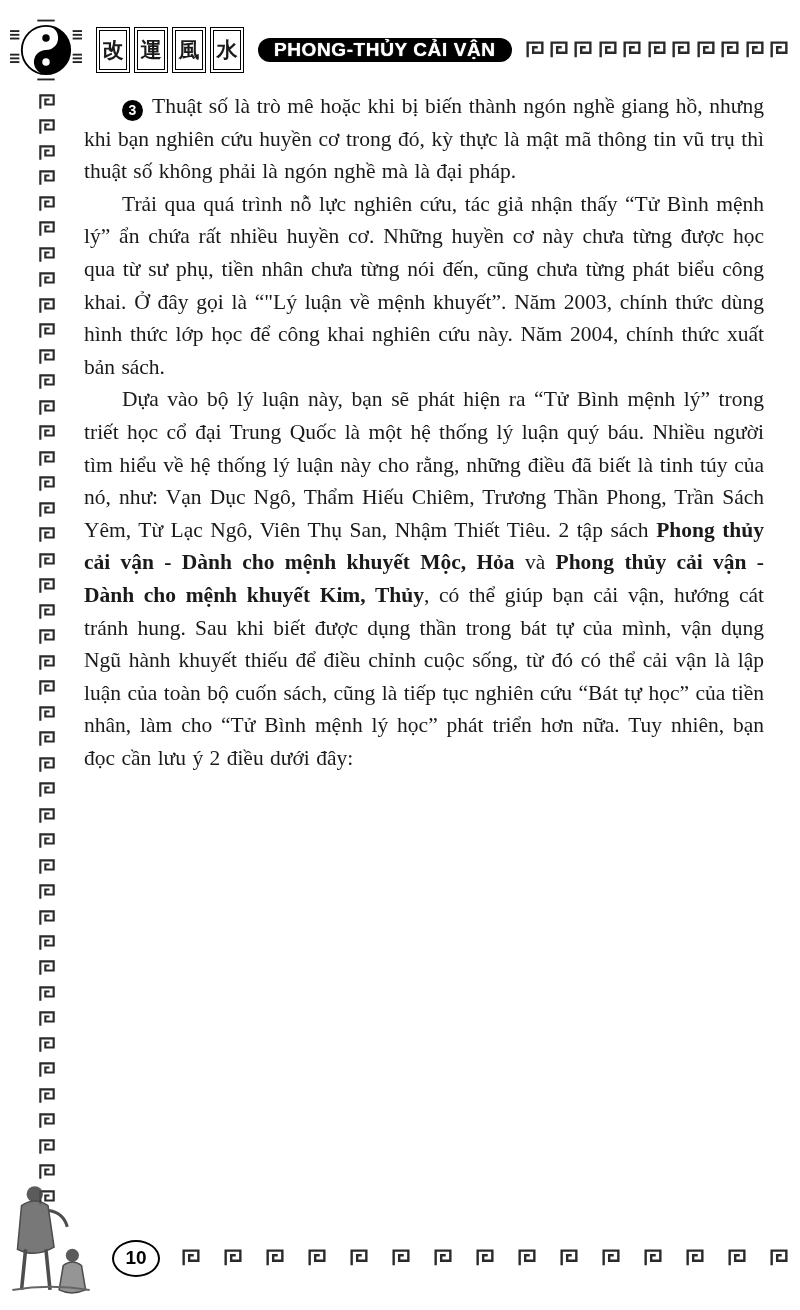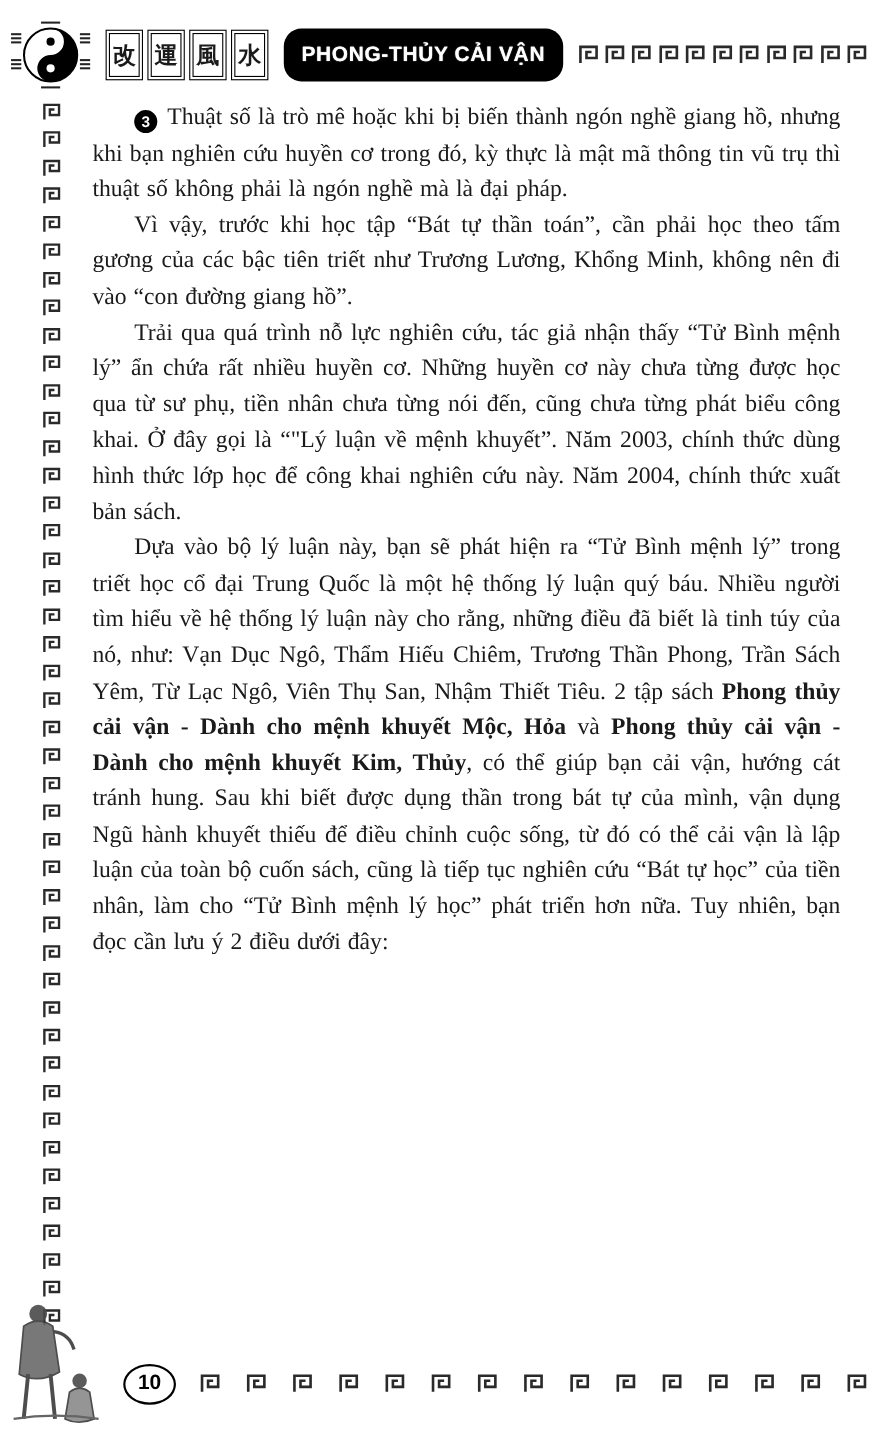--- a/index.html
+++ b/index.html
@@ -14,21 +14,21 @@
   .header{position:absolute;top:22px;left:6px;right:6px;height:56px;display:flex;align-items:center;gap:8px;}
   .logo{flex:0 0 auto;width:80px;height:62px;}
   .chinese-title{display:flex;gap:4px;align-items:center;flex:0 0 auto;margin-left:2px;}
   .cchar{
     display:flex;align-items:center;justify-content:center;
     width:26px;height:38px;border:1.5px solid #000;outline:1px solid #000;outline-offset:2px;
     font-weight:bold;font-size:21px;background:#fff;margin:0 3px;
     font-family:"DejaVu Sans","Liberation Serif",serif;
   }
   .banner{
-    flex:0 0 auto;height:48px;background:#000;border-radius:16px;
+    flex:0 0 auto;height:24px;background:#000;border-radius:16px;
     display:flex;align-items:center;padding:0 16px;margin-left:6px;justify-content:flex-end;
   }
   .banner-text{
     color:#fff;font-family:"Liberation Sans","DejaVu Sans",sans-serif;
     font-weight:900;font-size:19px;letter-spacing:0.6px;white-space:nowrap;
     text-shadow:0 0 1px #fff;
   }
   .h-meander{flex:1 1 auto;display:flex;justify-content:space-between;align-items:center;padding:0 4px;overflow:hidden;}
 
   
@@ -384,21 +384,20 @@
       </span>
       <span class="key">
         <svg viewBox="0 0 24 24">
           <path d="M4 20 V4 H20 V15 H10 V9 H15" fill="none" stroke="#2a2a2a" stroke-width="2.6"></path>
         </svg>
       </span>
     </div>
 
   <div class="content">
       <p class="para"><span class="bullet">3</span><span class="">Thuật số là trò mê hoặc khi bị biến thành ngón nghề giang hồ, nhưng khi bạn nghiên cứu huyền cơ trong đó, kỳ thực là mật mã thông tin vũ trụ thì thuật số không phải là ngón nghề mà là đại pháp.</span></p>
-      <p class="para"><span class="">Vì vậy, trước khi học tập “Bát tự thần toán”, cần phải học theo tấm gương của các bậc tiên triết như Trương Lương, Khổng Minh, không nên đi vào “con đường giang hồ”.</span></p>
       <p class="para"><span class="">Trải qua quá trình nỗ lực nghiên cứu, tác giả nhận thấy “Tử Bình mệnh lý” ẩn chứa rất nhiều huyền cơ. Những huyền cơ này chưa từng được học qua từ sư phụ, tiền nhân chưa từng nói đến, cũng chưa từng phát biểu công khai. Ở đây gọi là “"Lý luận về mệnh khuyết”. Năm 2003, chính thức dùng hình thức lớp học để công khai nghiên cứu này. Năm 2004,  chính thức xuất bản sách.</span></p>
       <p class="para"><span class="">Dựa vào bộ lý luận này, bạn sẽ phát hiện ra “Tử Bình mệnh lý” trong triết học cổ đại Trung Quốc là một hệ thống lý luận quý báu. Nhiều người tìm hiểu về hệ thống lý luận này cho rằng, những điều đã biết là tinh túy của nó, như: Vạn Dục Ngô, Thẩm Hiếu Chiêm, Trương Thần Phong, Trần Sách Yêm, Từ Lạc Ngô, Viên Thụ San, Nhậm Thiết Tiêu. 2 tập sách </span><span class="bold">Phong thủy cải vận - Dành cho mệnh khuyết Mộc, Hỏa</span><span class=""> và </span><span class="bold">Phong thủy cải vận - Dành cho mệnh khuyết Kim, Thủy</span><span class="">, có thể giúp bạn cải vận, hướng cát tránh hung. Sau khi biết được dụng thần trong bát tự của mình, vận dụng Ngũ hành khuyết thiếu để điều chỉnh cuộc sống, từ đó có thể cải vận là lập luận của toàn bộ cuốn sách, cũng là tiếp tục nghiên cứu “Bát tự học” của tiền nhân, làm cho “Tử Bình mệnh lý học” phát triển hơn nữa. Tuy nhiên, bạn đọc cần lưu ý 2 điều dưới đây:</span></p>
     </div>
 
   <div class="footer">
     <div class="pagenum">10</div>
     <div class="f-meander">
         <span class="key">
           <svg viewBox="0 0 24 24">
             <path d="M4 20 V4 H20 V15 H10 V9 H15" fill="none" stroke="#2a2a2a" stroke-width="2.6"></path>

